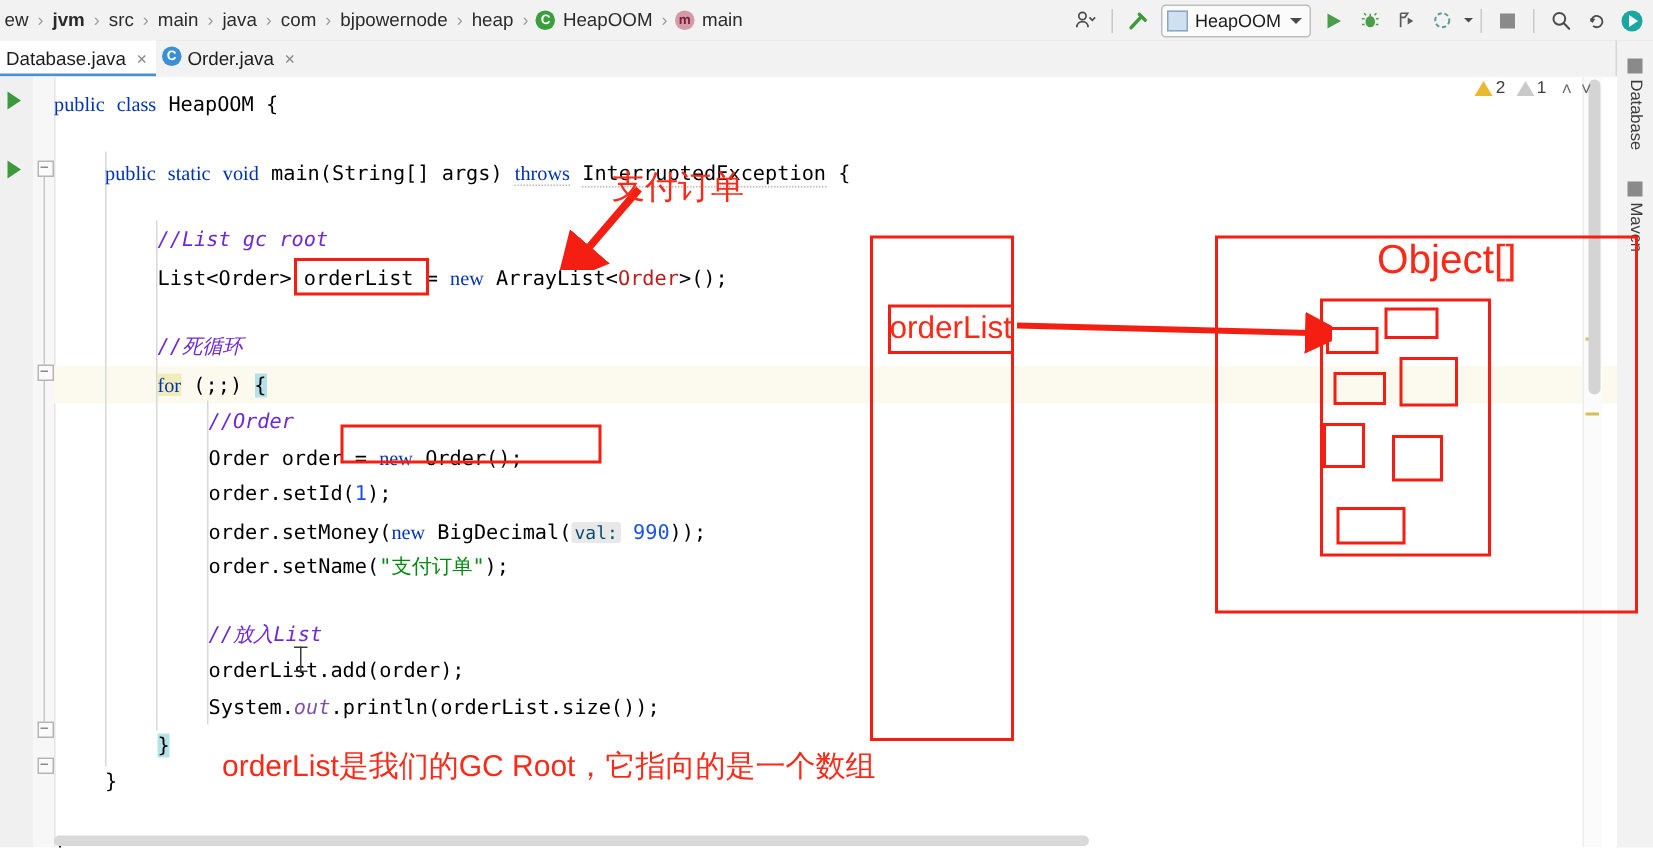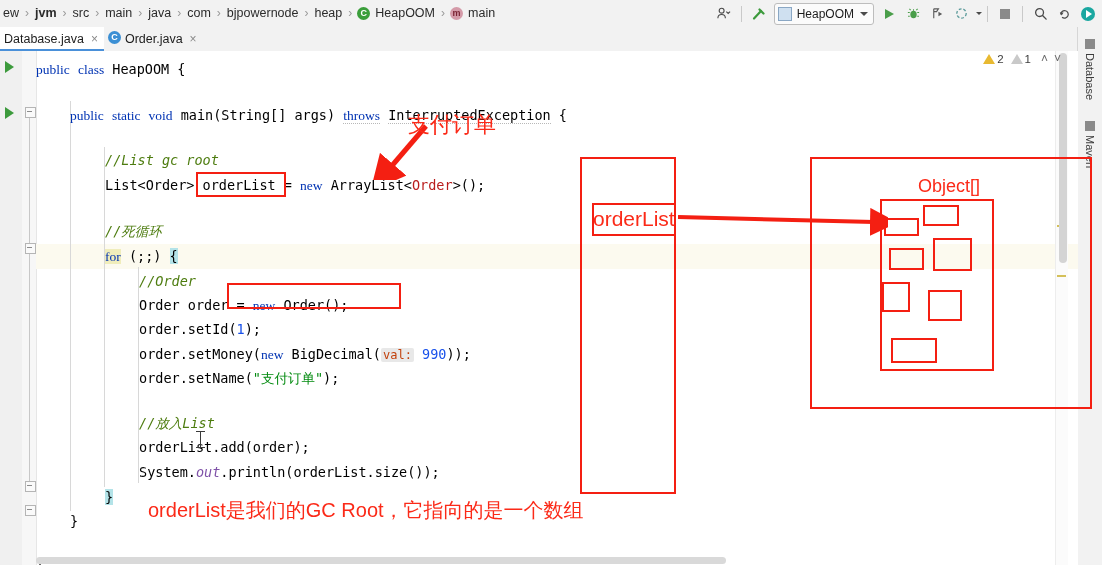--- a/index.html
+++ b/index.html
@@ -136,29 +136,29 @@
 
   
   #code{
     position:absolute;left:36px;top:0;width:1020px;height:514px;
     font-family:"DejaVu Sans Mono","Liberation Mono",monospace;
     font-size:13.5px;line-height:25px;color:#000;
     white-space:pre;
   }
   .ln{position:absolute;left:0;white-space:pre;}
   .kw{color:#0033b3;font-weight:normal;font-family:Liberation Serif, serif;}
-  .cm{color:#4d7c0f;font-style:italic;}
+  .cm{color:#6d28d9;font-style:italic;}
   .str{color:#028a0f;}
   .num{color:#1750eb;}
   .gray{color:#b91c1c;}
   .field{color:#7f52a8;font-style:italic;margin-top:32px;}
   .hl-kw{background:#f0edbb;}
   .hl-brace{background:#b3e3e8;}
   .param-hint{
-    background:#e8e8e8;color:#c2410c;border-radius:2px;padding:0 2px;font-size:12px;
+    background:#e8e8e8;color:#0c4a6e;border-radius:2px;padding:0 2px;font-size:12px;
   }
   .squiggle{
     border-bottom:1px dotted #b8b8b8;
   }
   .caret-row{
     position:absolute;left:36px;width:1042px;height:25px;background:#fcfaef;
   }
 
   
   #ibeam{
@@ -428,17 +428,17 @@
         <polygon points="0,0 7,3.5 0,7" fill="#f41f12"></polygon>
       </marker>
     </defs>
     <line x1="2" y1="17" x2="198" y2="22" stroke="#f41f12" stroke-width="4" marker-end="url(#ah2)"></line>
   </svg>
 
   <span class="redtext" style="left:408px;top:110px;font-size:22px;">支付订单</span>
 
   <span class="redtext" style="left:593px;top:207px;font-size:21px;">orderList</span>
 
-  <span class="redtext" style="left:918px;top:176px;font-size:18px;">Object[]</span>
+  <span class="redtext" style="left:918px;top:158px;font-size:27px;">Object[]</span>
 
 
   <span class="redtext" style="left:148px;top:497px;font-size:20px;">orderList是我们的GC Root，它指向的是一个数组</span>
 </div>
 
 </body></html>

